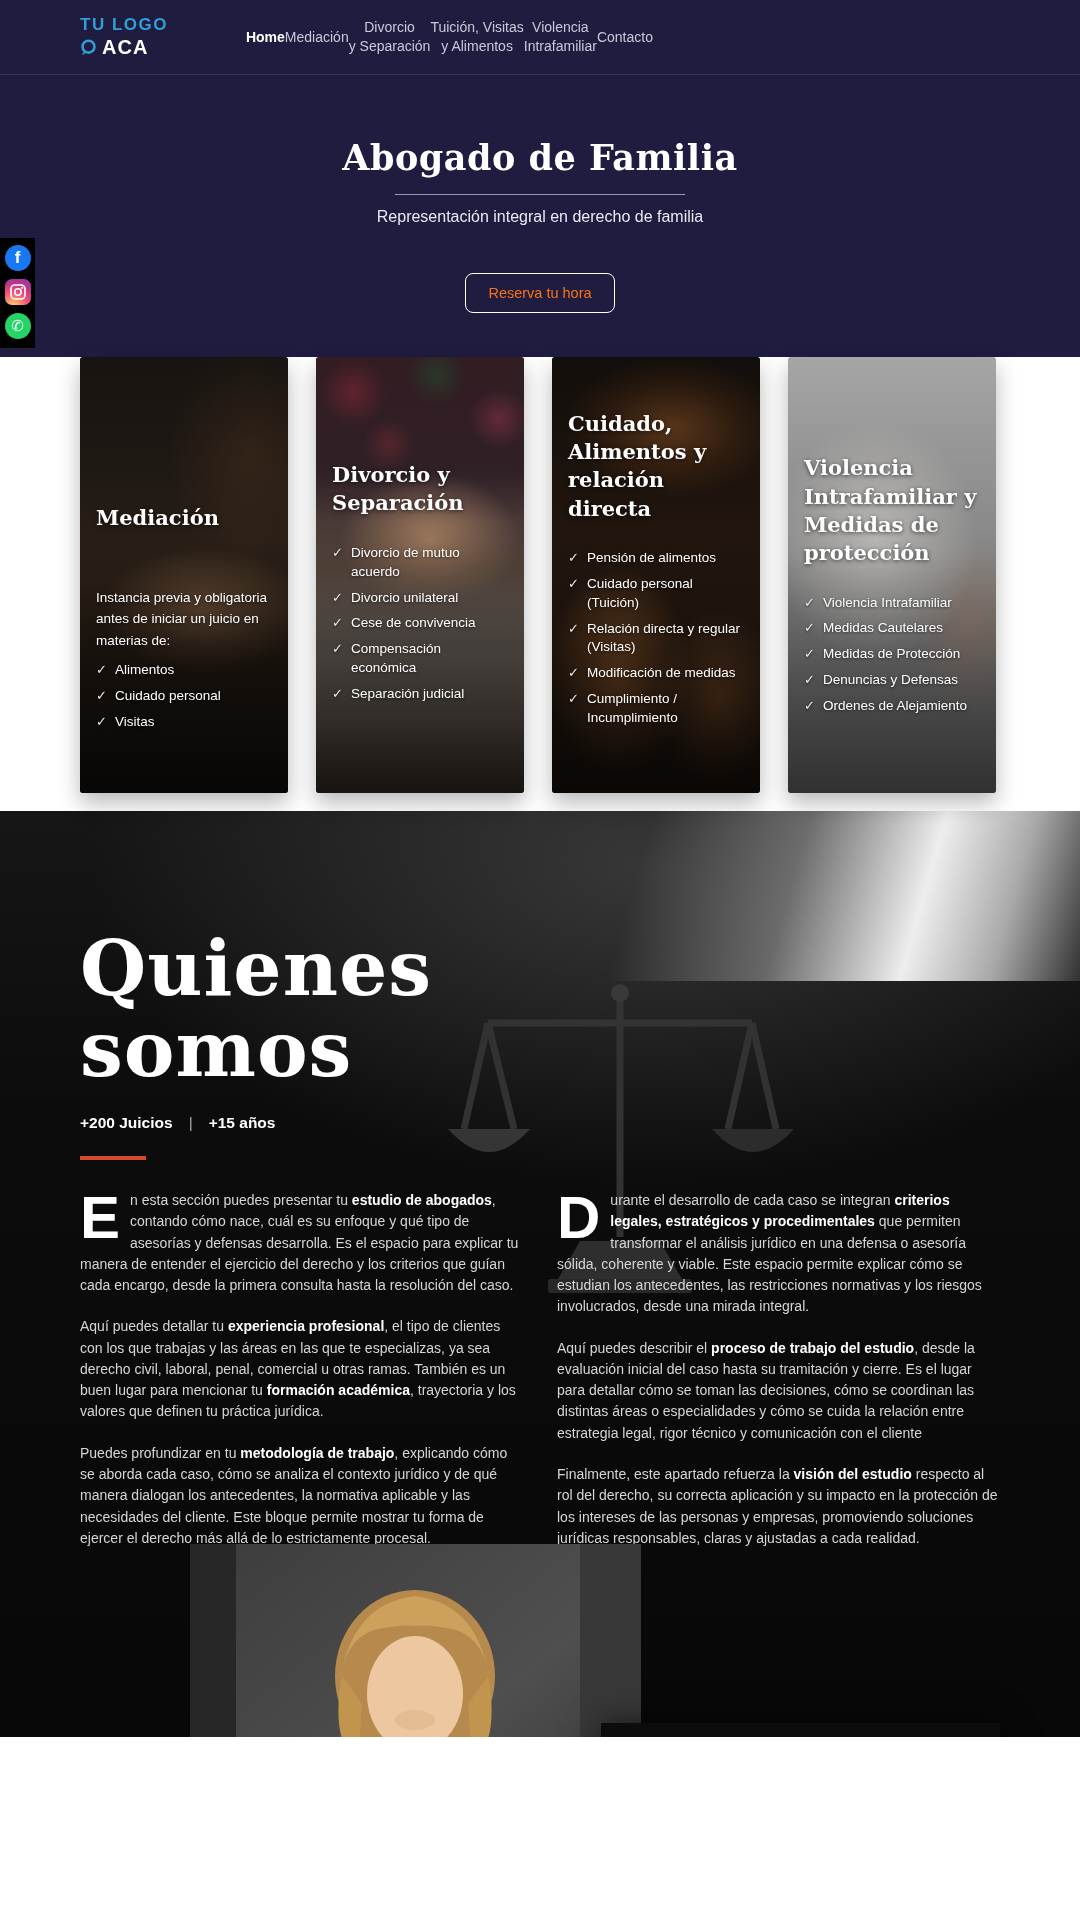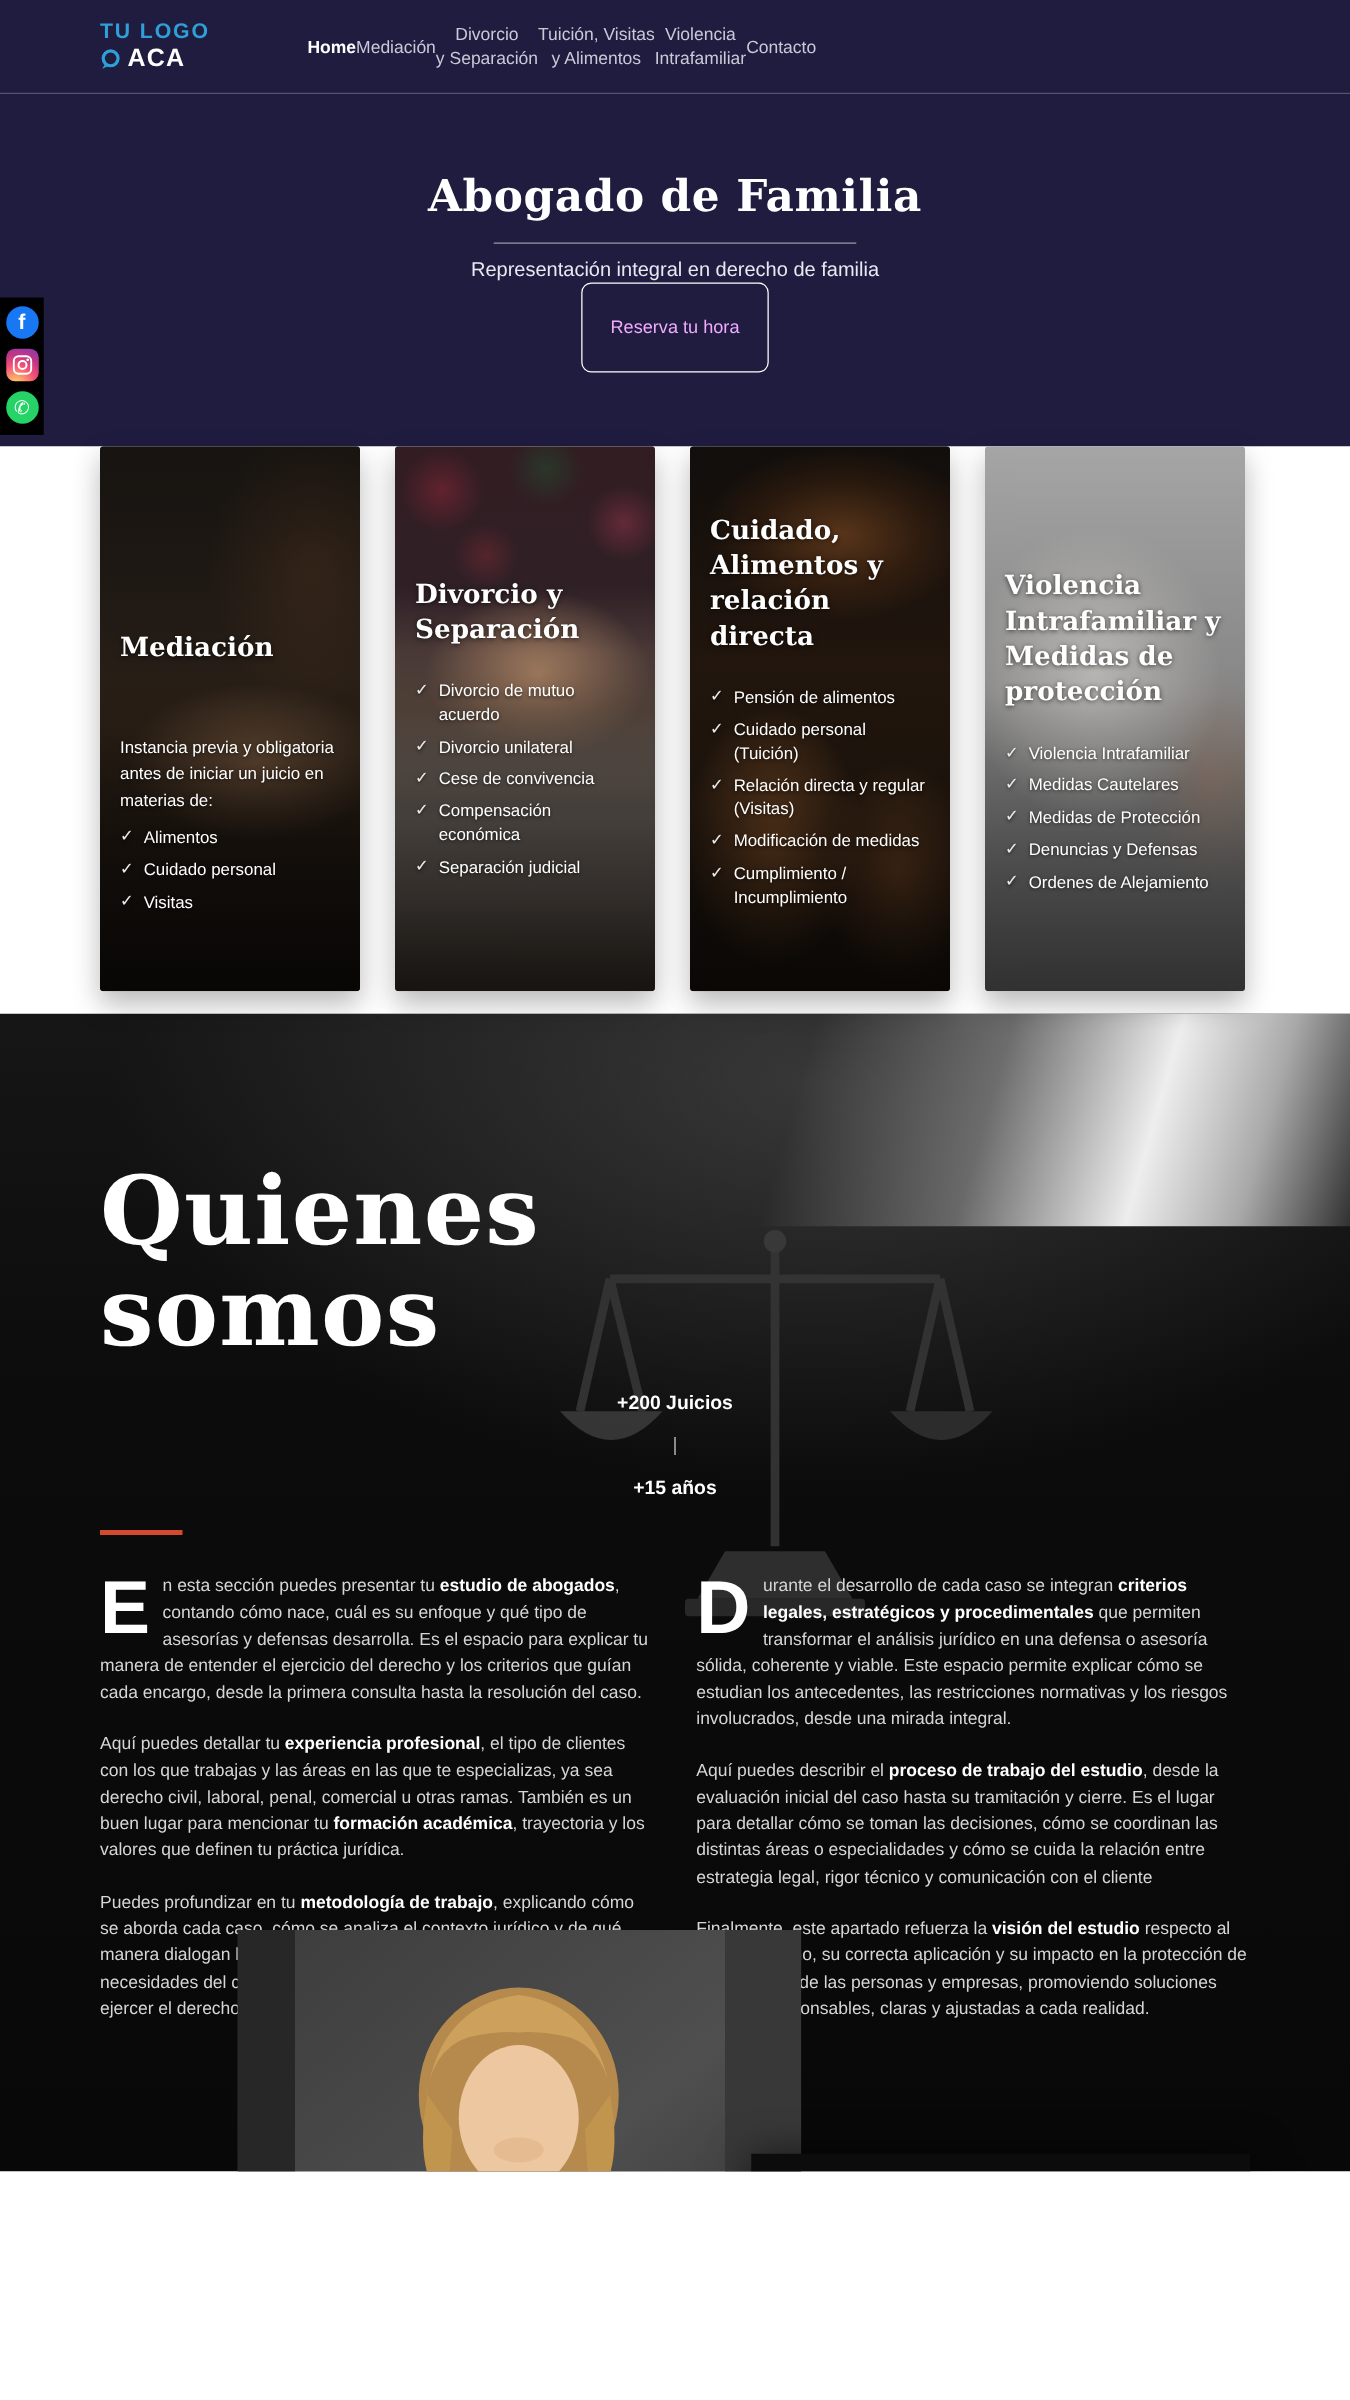--- a/index.html
+++ b/index.html
@@ -18,22 +18,22 @@
   .nav a { color:#c9c9d8; font-size:14px; text-decoration:none; white-space:pre-line;
            text-align:center; line-height:1.35; cursor:pointer; }
   .nav a.active { color:#ffffff; font-weight:700; }
 
   
   .hero { height:350px; background:#201c40; text-align:center; position:relative; }
   .hero-title { padding-top:62px; color:#fff; font-family:"DejaVu Serif", serif;
                 font-weight:700; font-size:35px; letter-spacing:.5px; }
   .hero-divider { width:290px; height:1px; background:rgba(255,255,255,.55); margin:16px auto 0; }
   .hero-sub { margin-top:13px; color:#e9e9f1; font-size:16px; }
-  .hero-cta { display:inline-block; padding:27px 22px; border:1px solid #fff;
-              border-radius:8px; color:#f0abfc; font-size:14.5px; background:transparent; cursor:pointer; }
+  .hero-cta { display:inline-block; margin-top:47px; padding:11px 22px; border:1px solid #fff;
+              border-radius:8px; color:#f97316; font-size:14.5px; background:transparent; cursor:pointer; }
 
   
   .social { position:absolute; left:0; top:238px; width:35px; background:#000;
             display:flex; flex-direction:column; align-items:center; gap:8px;
             padding:7px 0 9px; z-index:60; }
   .soc { width:26px; height:26px; cursor:pointer; display:flex; align-items:center; justify-content:center; }
   .soc-fb { border-radius:50%; background:#1877f2; color:#fff; font-weight:800; font-size:17px; line-height:26px; }
   .soc-ig { border-radius:7px; background:radial-gradient(circle at 30% 110%, #fdc468 8%, #f55376 45%, #c13584 70%, #833ab4 100%); }
   .soc-wa { border-radius:50%; background:#25d366; color:#fff; font-size:15px; }
 
@@ -90,21 +90,21 @@
              linear-gradient(180deg, #161616 0%, #0c0c0c 32%, #080808 100%); }
   .about::before { content:""; position:absolute; top:0; left:0; right:0; height:170px;
            background:linear-gradient(106deg, transparent 58%, rgba(255,255,255,.30) 72%,
                       rgba(255,255,255,.92) 84%, rgba(215,215,215,.75) 92%, rgba(130,130,130,.25) 100%); }
   .scales-art { position:absolute; left:430px; top:168px; opacity:.95; }
   .about-inner { position:relative; z-index:2; }
   .about-heading { font-family:"DejaVu Serif", serif; font-weight:700; font-size:76px;
                    line-height:1.06; letter-spacing:1px; white-space:pre-line; }
   .about-intro { margin-top:26px; font-size:15px; line-height:1.45; color:#e2e2e2; max-width:430px; }
   .about-stats { margin-top:24px; display:flex; align-items:center; gap:16px;
-                 font-size:15.5px; font-weight:700; color:#fff;flex-direction:column; }
+                 font-size:15.5px; font-weight:700; color:#fff; }
   .about-stats .div { color:#aaa; font-weight:400; }
   .about-rule { margin-top:24px; width:66px; height:4px; background:#d44a2e; }
   .about-cols { margin-top:30px; display:flex; gap:34px; }
   .about-col { flex:1; font-size:14px; line-height:1.52; color:#d6d6d6; }
   .about-col p { margin-bottom:20px; }
   .about-col b { color:#fff; }
   .dropcap { float:left; font-size:60px; font-weight:800; line-height:.78;
              padding:5px 10px 2px 0; color:#fff; }
 
   

